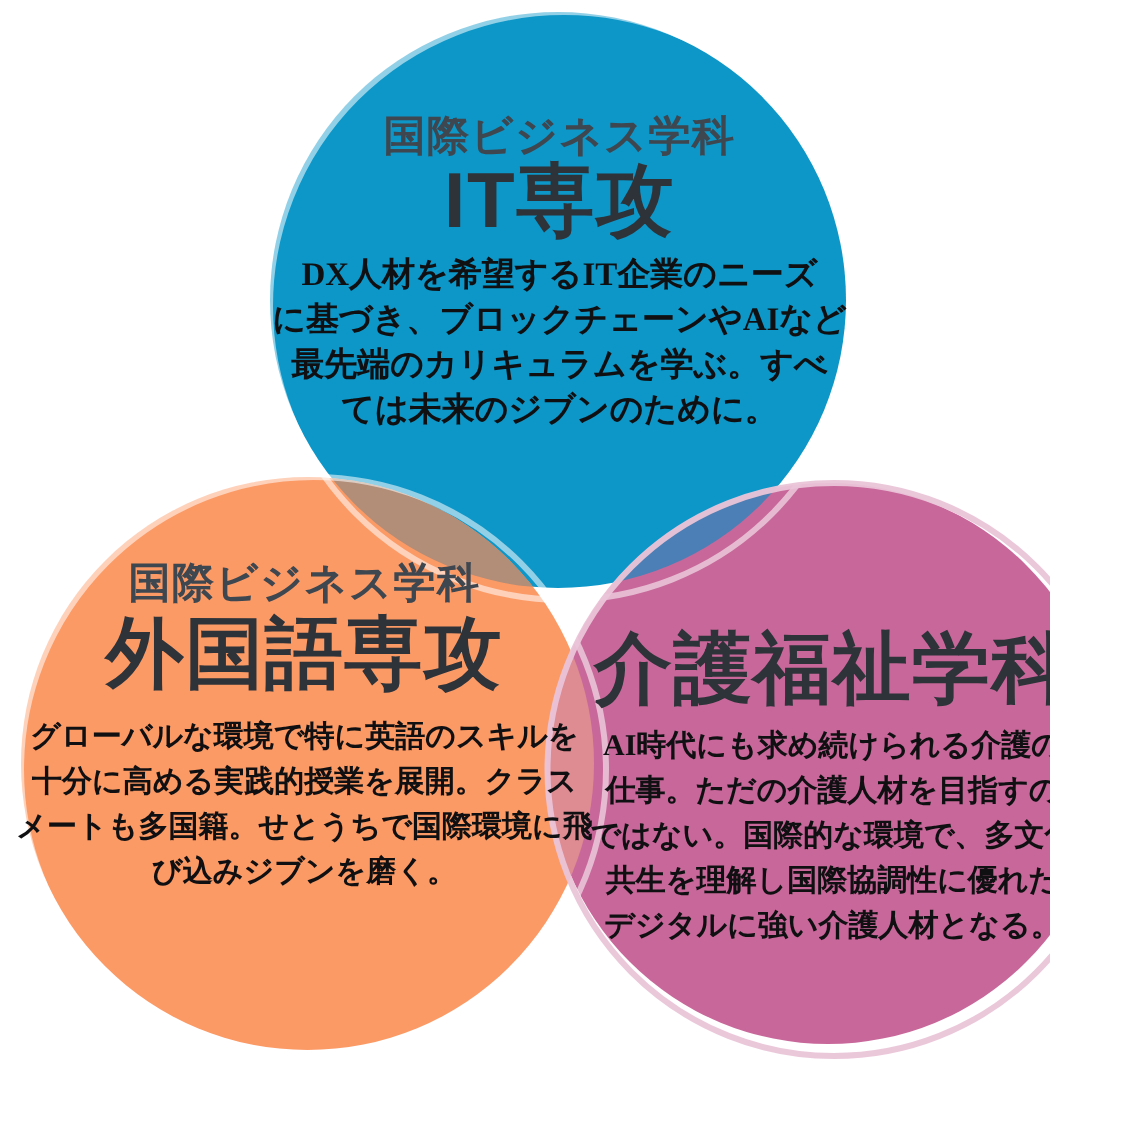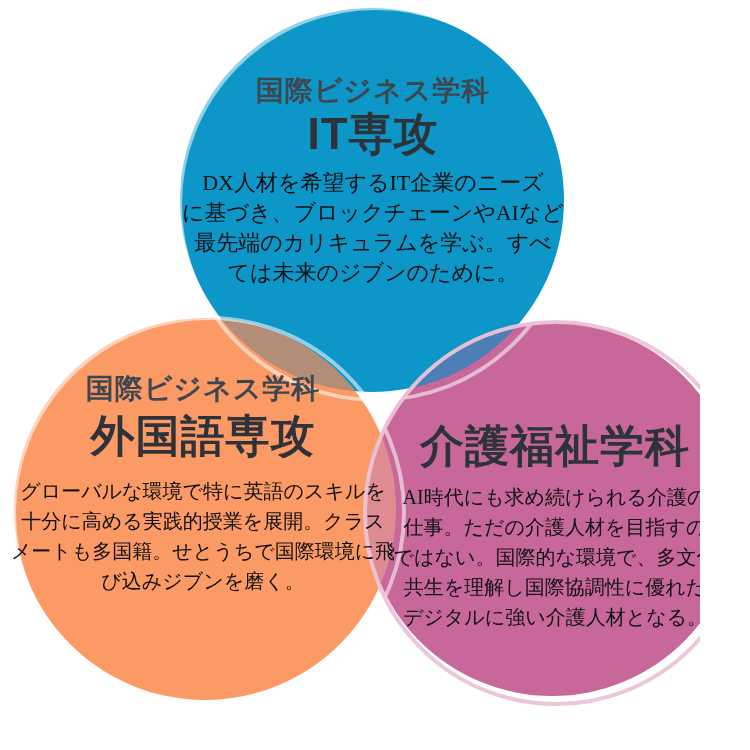--- a/index.html
+++ b/index.html
@@ -28,26 +28,26 @@
   
   .tb{position:absolute;width:430px;text-align:center;transform:translateX(-50%);z-index:4;}
   #t-it{left:373px;top:76px;}
   #t-fl{left:203px;top:374px;}
   #t-cw{left:555px;top:418px;}
   .dept{
     font-size:28px;line-height:30px;font-weight:600;letter-spacing:1px;
     font-family:"Liberation Sans",sans-serif;
   }
   .title{
-    font-size:44px;line-height:56px;font-weight:900;letter-spacing:1px;
+    font-size:52px;line-height:56px;font-weight:900;letter-spacing:1px;
     font-family:"Liberation Sans",sans-serif;
   }
   #t-fl .title{margin-top:4px;}
   .desc{
-    margin-top:6px;white-space:pre-line;font-weight:400;
+    margin-top:6px;white-space:pre-line;font-weight:700;
     font-family:"Liberation Serif",serif;
     font-size:22px;line-height:30px;
   }
   #t-fl .desc{margin-top:12px;font-size:20px;}
   #t-cw .desc{margin-top:8px;font-size:20px;}
 </style>
 </head>
 <body>
 
 <div class="stage">

